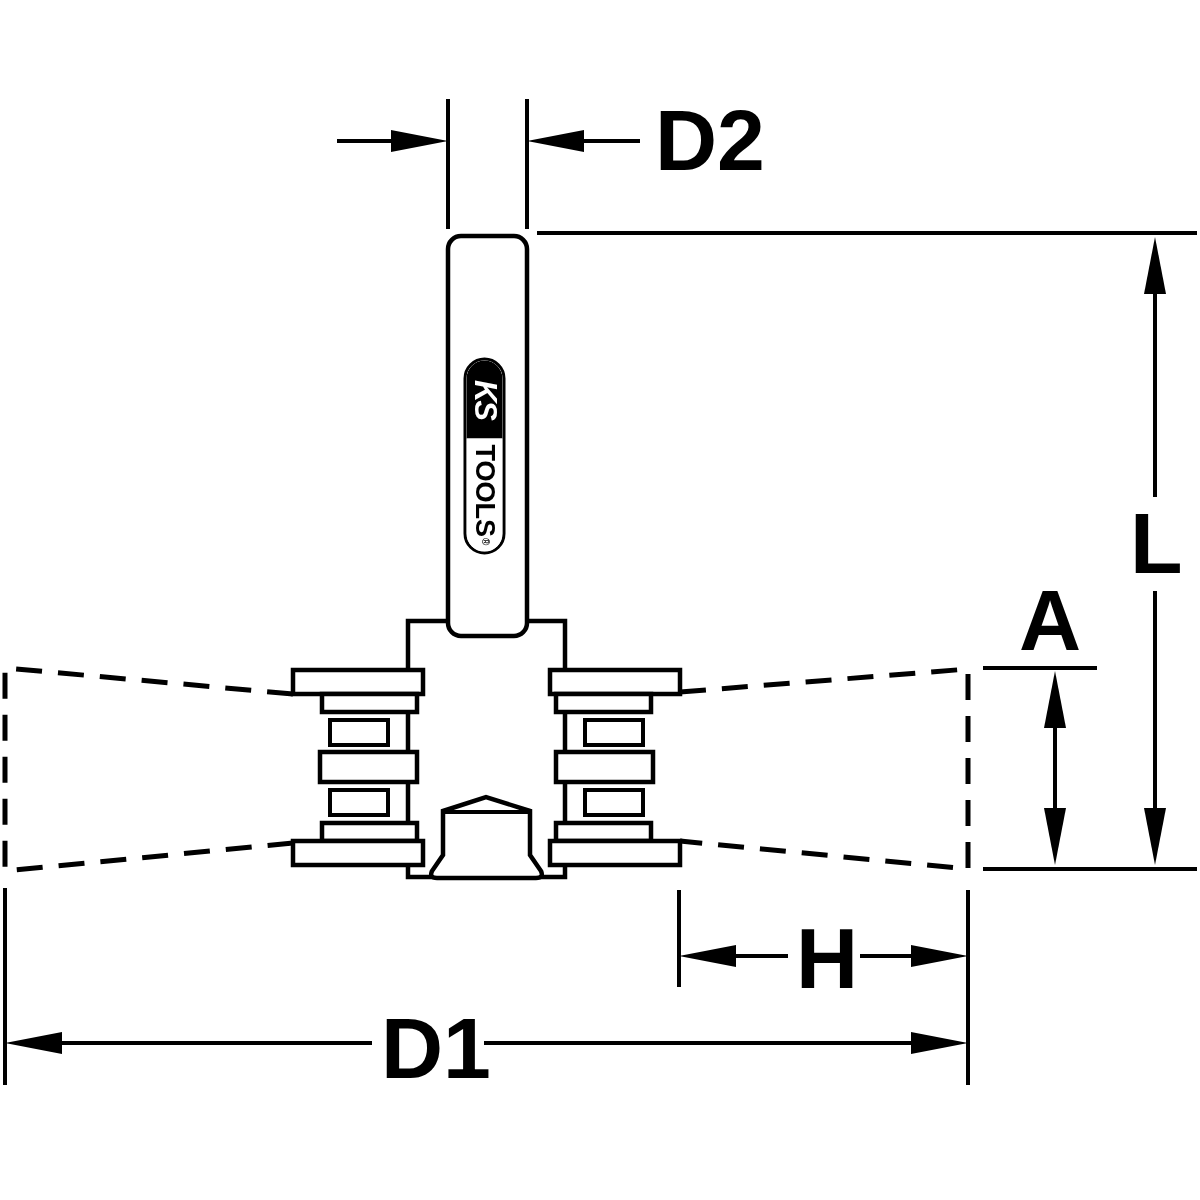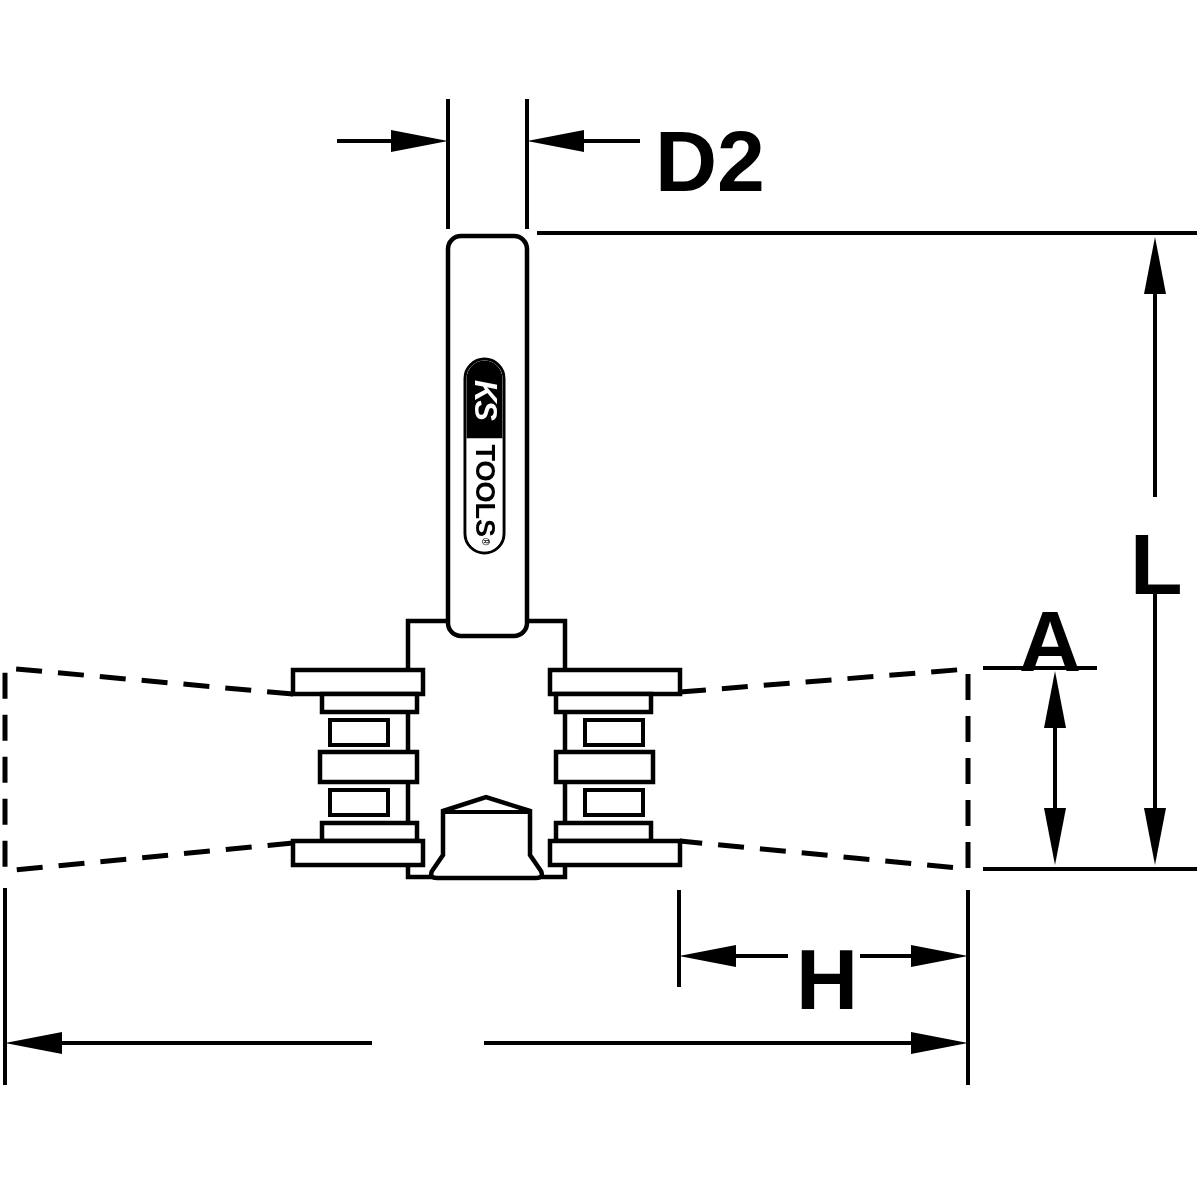--- a/index.html
+++ b/index.html
@@ -3,21 +3,21 @@
 <meta charset="utf-8">
 <style>
   html,body{margin:0;padding:0;background:#ffffff;}
   #canvas{
     position:relative;width:1200px;height:1200px;background:#ffffff;
     font-family:"Liberation Sans",sans-serif;overflow:hidden;
   }
   #drawing{position:absolute;left:0;top:0;}
   .dim-label{
     position:absolute;color:#000;font-weight:bold;font-size:86px;line-height:1;
-    white-space:nowrap;letter-spacing:0px;margin-top:21px;
+    white-space:nowrap;letter-spacing:0px;
   }
   
   #logo{
     position:absolute;left:386px;top:435px;width:197px;height:42px;
     transform:rotate(90deg);
     border:3px solid #000;border-radius:21px;background:#fff;
     display:flex;align-items:stretch;overflow:hidden;box-sizing:border-box;
   }
   #logo .ks-seg{
     width:78px;background:#000;color:#fff;display:flex;align-items:center;justify-content:center;
@@ -123,14 +123,15 @@
     <span class="tools-seg">
         <span>TOOLS</span>
         <sup>®</sup>
       </span>
   </div>
 
   <div class="dim-label" style="left:655px;top:97px;">D2</div>
   <div class="dim-label" style="left:1130px;top:500px;">L</div>
   <div class="dim-label" style="left:1019px;top:577px;">A</div>
   <div class="dim-label" style="left:796px;top:915px;">H</div>
+  <div class="dim-label" style="left:381px;top:1005px;">D1</div>
 
 </div>
 
 </body></html>

